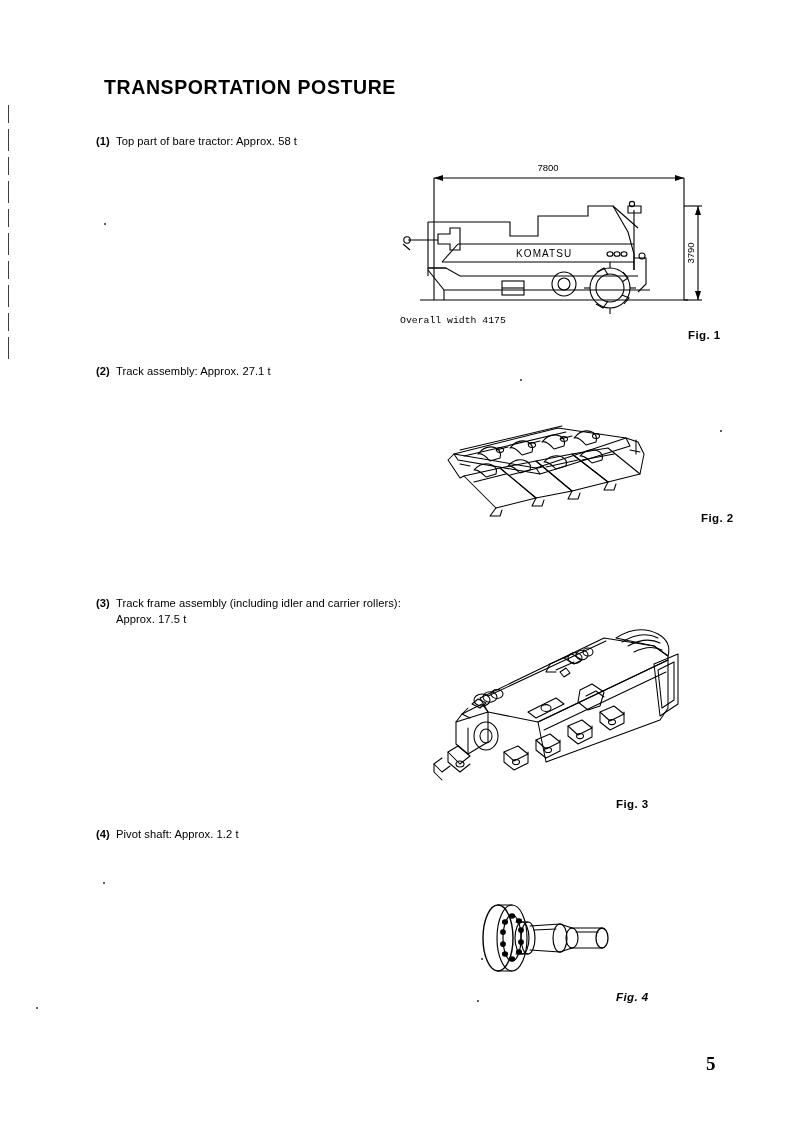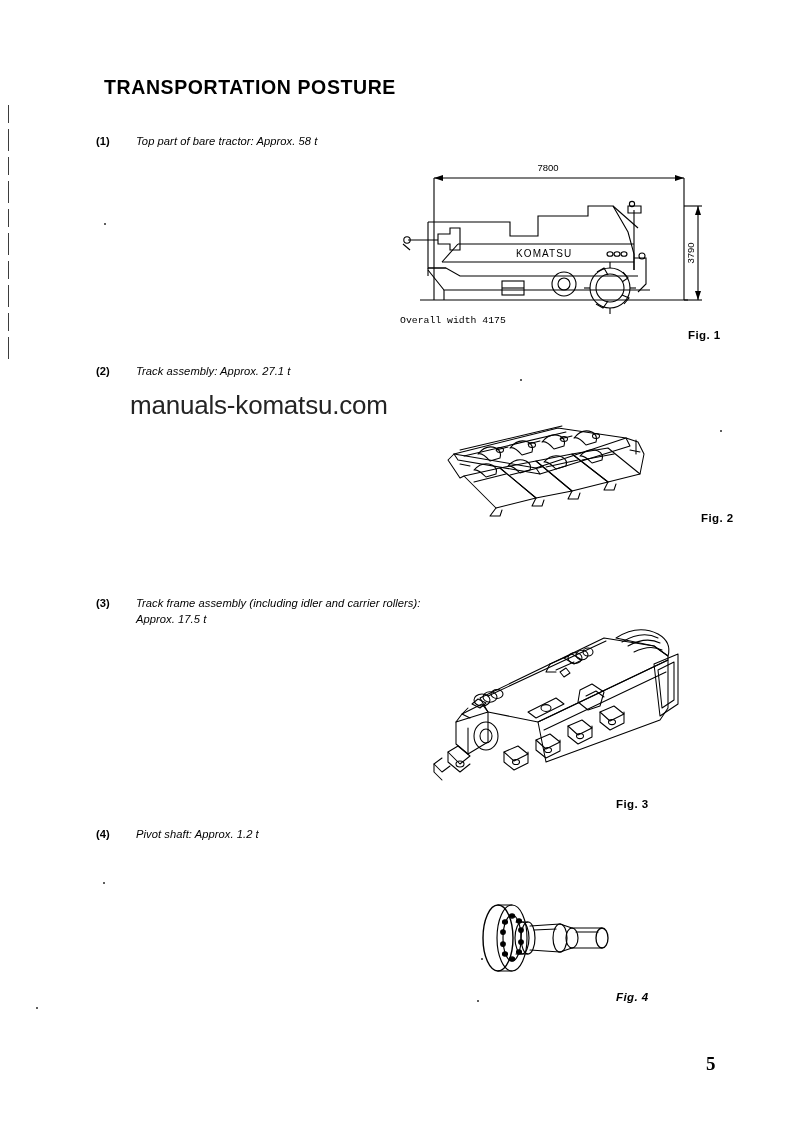--- a/index.html
+++ b/index.html
@@ -57,23 +57,22 @@
     letter-spacing: .05px;
   }
   .item .num {
     position: absolute;
     left: 0;
     top: 0;
     font-weight: bold;
   }
   .item .txt {
     display: block;
-    margin-left: 40px;
+    margin-left: 20px;
     max-width: 310px;
-    font-style: italic;
   }
 
   #item-1 { left: 96px; top: 133px; }
   #item-2 { left: 96px; top: 363px; }
   #item-3 { left: 96px; top: 595px; }
   #item-4 { left: 96px; top: 826px; }
 
   
   .watermark {
     position: absolute;
@@ -218,21 +217,20 @@
     <div style="position:absolute; left:2px; top:157px; font-size:9.8px; color:#000; white-space:nowrap;font-family:Liberation Mono, monospace;">Overall width 4175</div>
   </div>
 
   <div class="fig-caption" id="cap-1">Fig. 1</div>
 
   <div class="item" id="item-2">
     <span class="num">(2)</span>
     <span class="txt">Track assembly: Approx. 27.1 t</span>
   </div>
 
-  <div class="watermark">manuals-komatsu.com</div>
 
   <div class="figure" id="fig-2">
     <svg width="240" height="110" viewBox="0 0 240 110" fill="none" stroke="#000" stroke-width="1.05" stroke-linejoin="round" stroke-linecap="round">
 
       <path d="M14 34 L118 8 L186 18 L96 48 Z"></path>
       <path d="M14 34 L18 40 L100 54 L96 48"></path>
       <path d="M186 18 L190 26 L100 54"></path>
 
       <path d="M20 30 L122 6"></path>
       <path d="M24 36 L126 12"></path>

